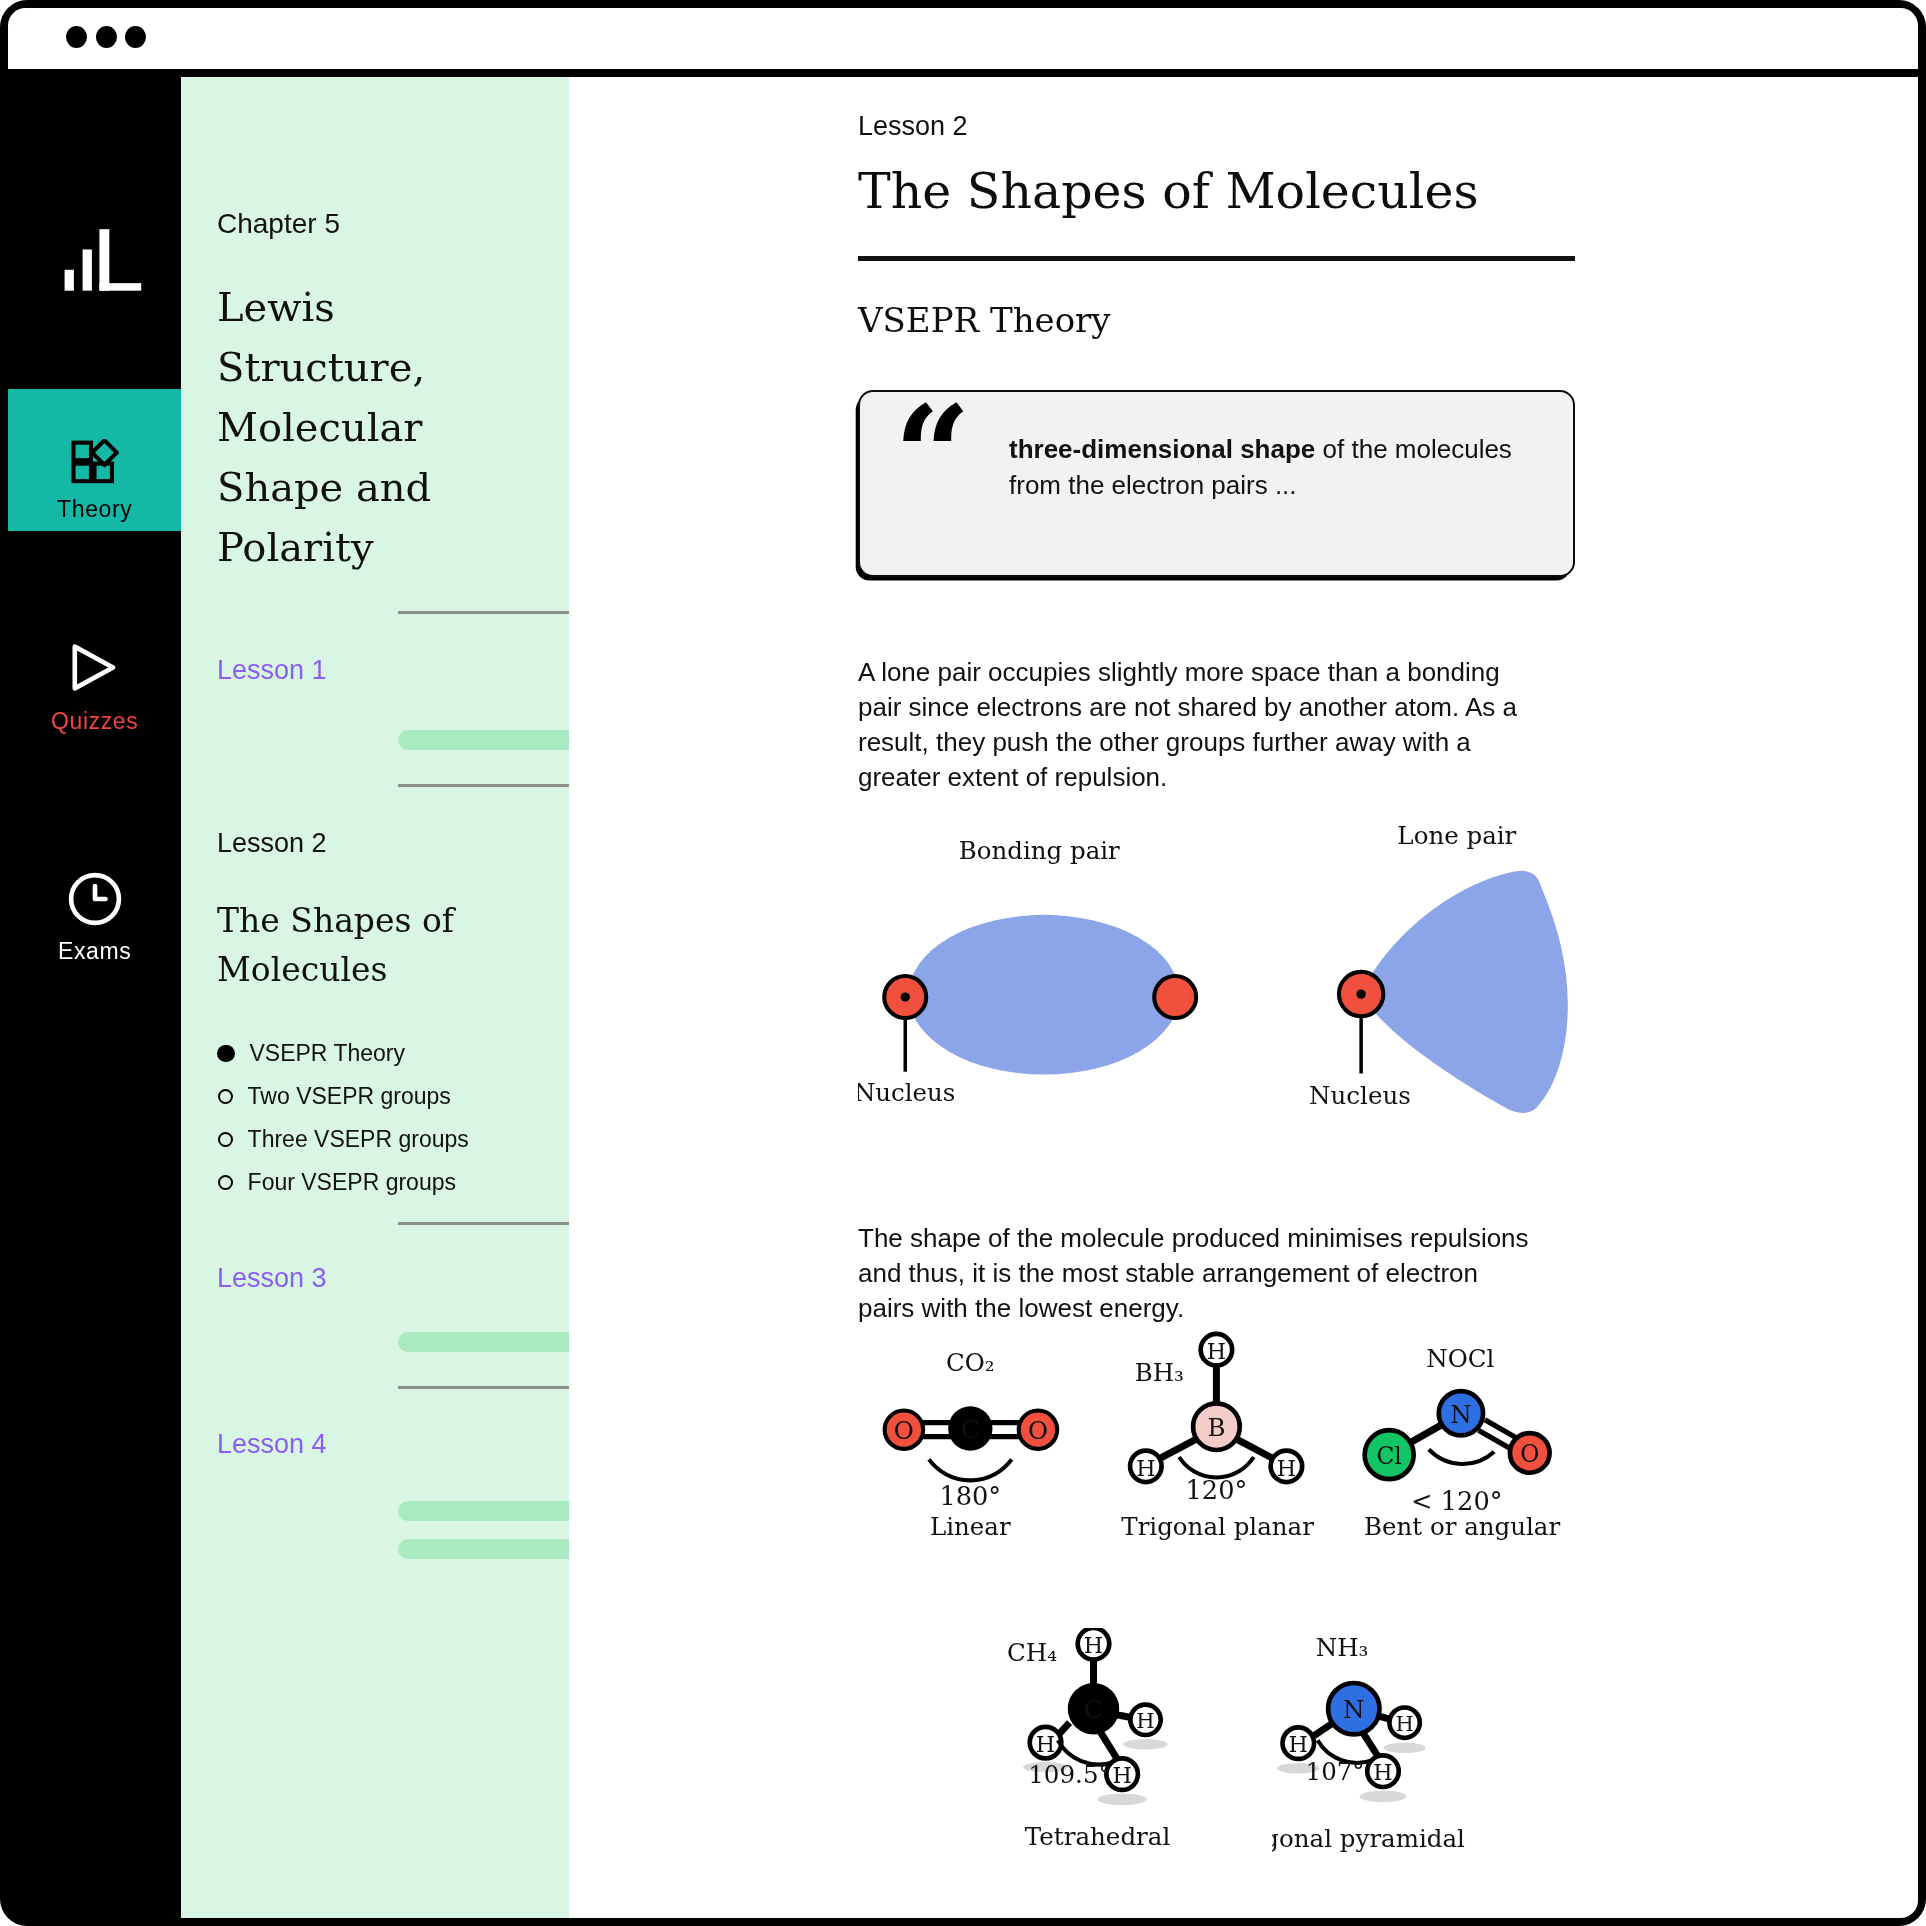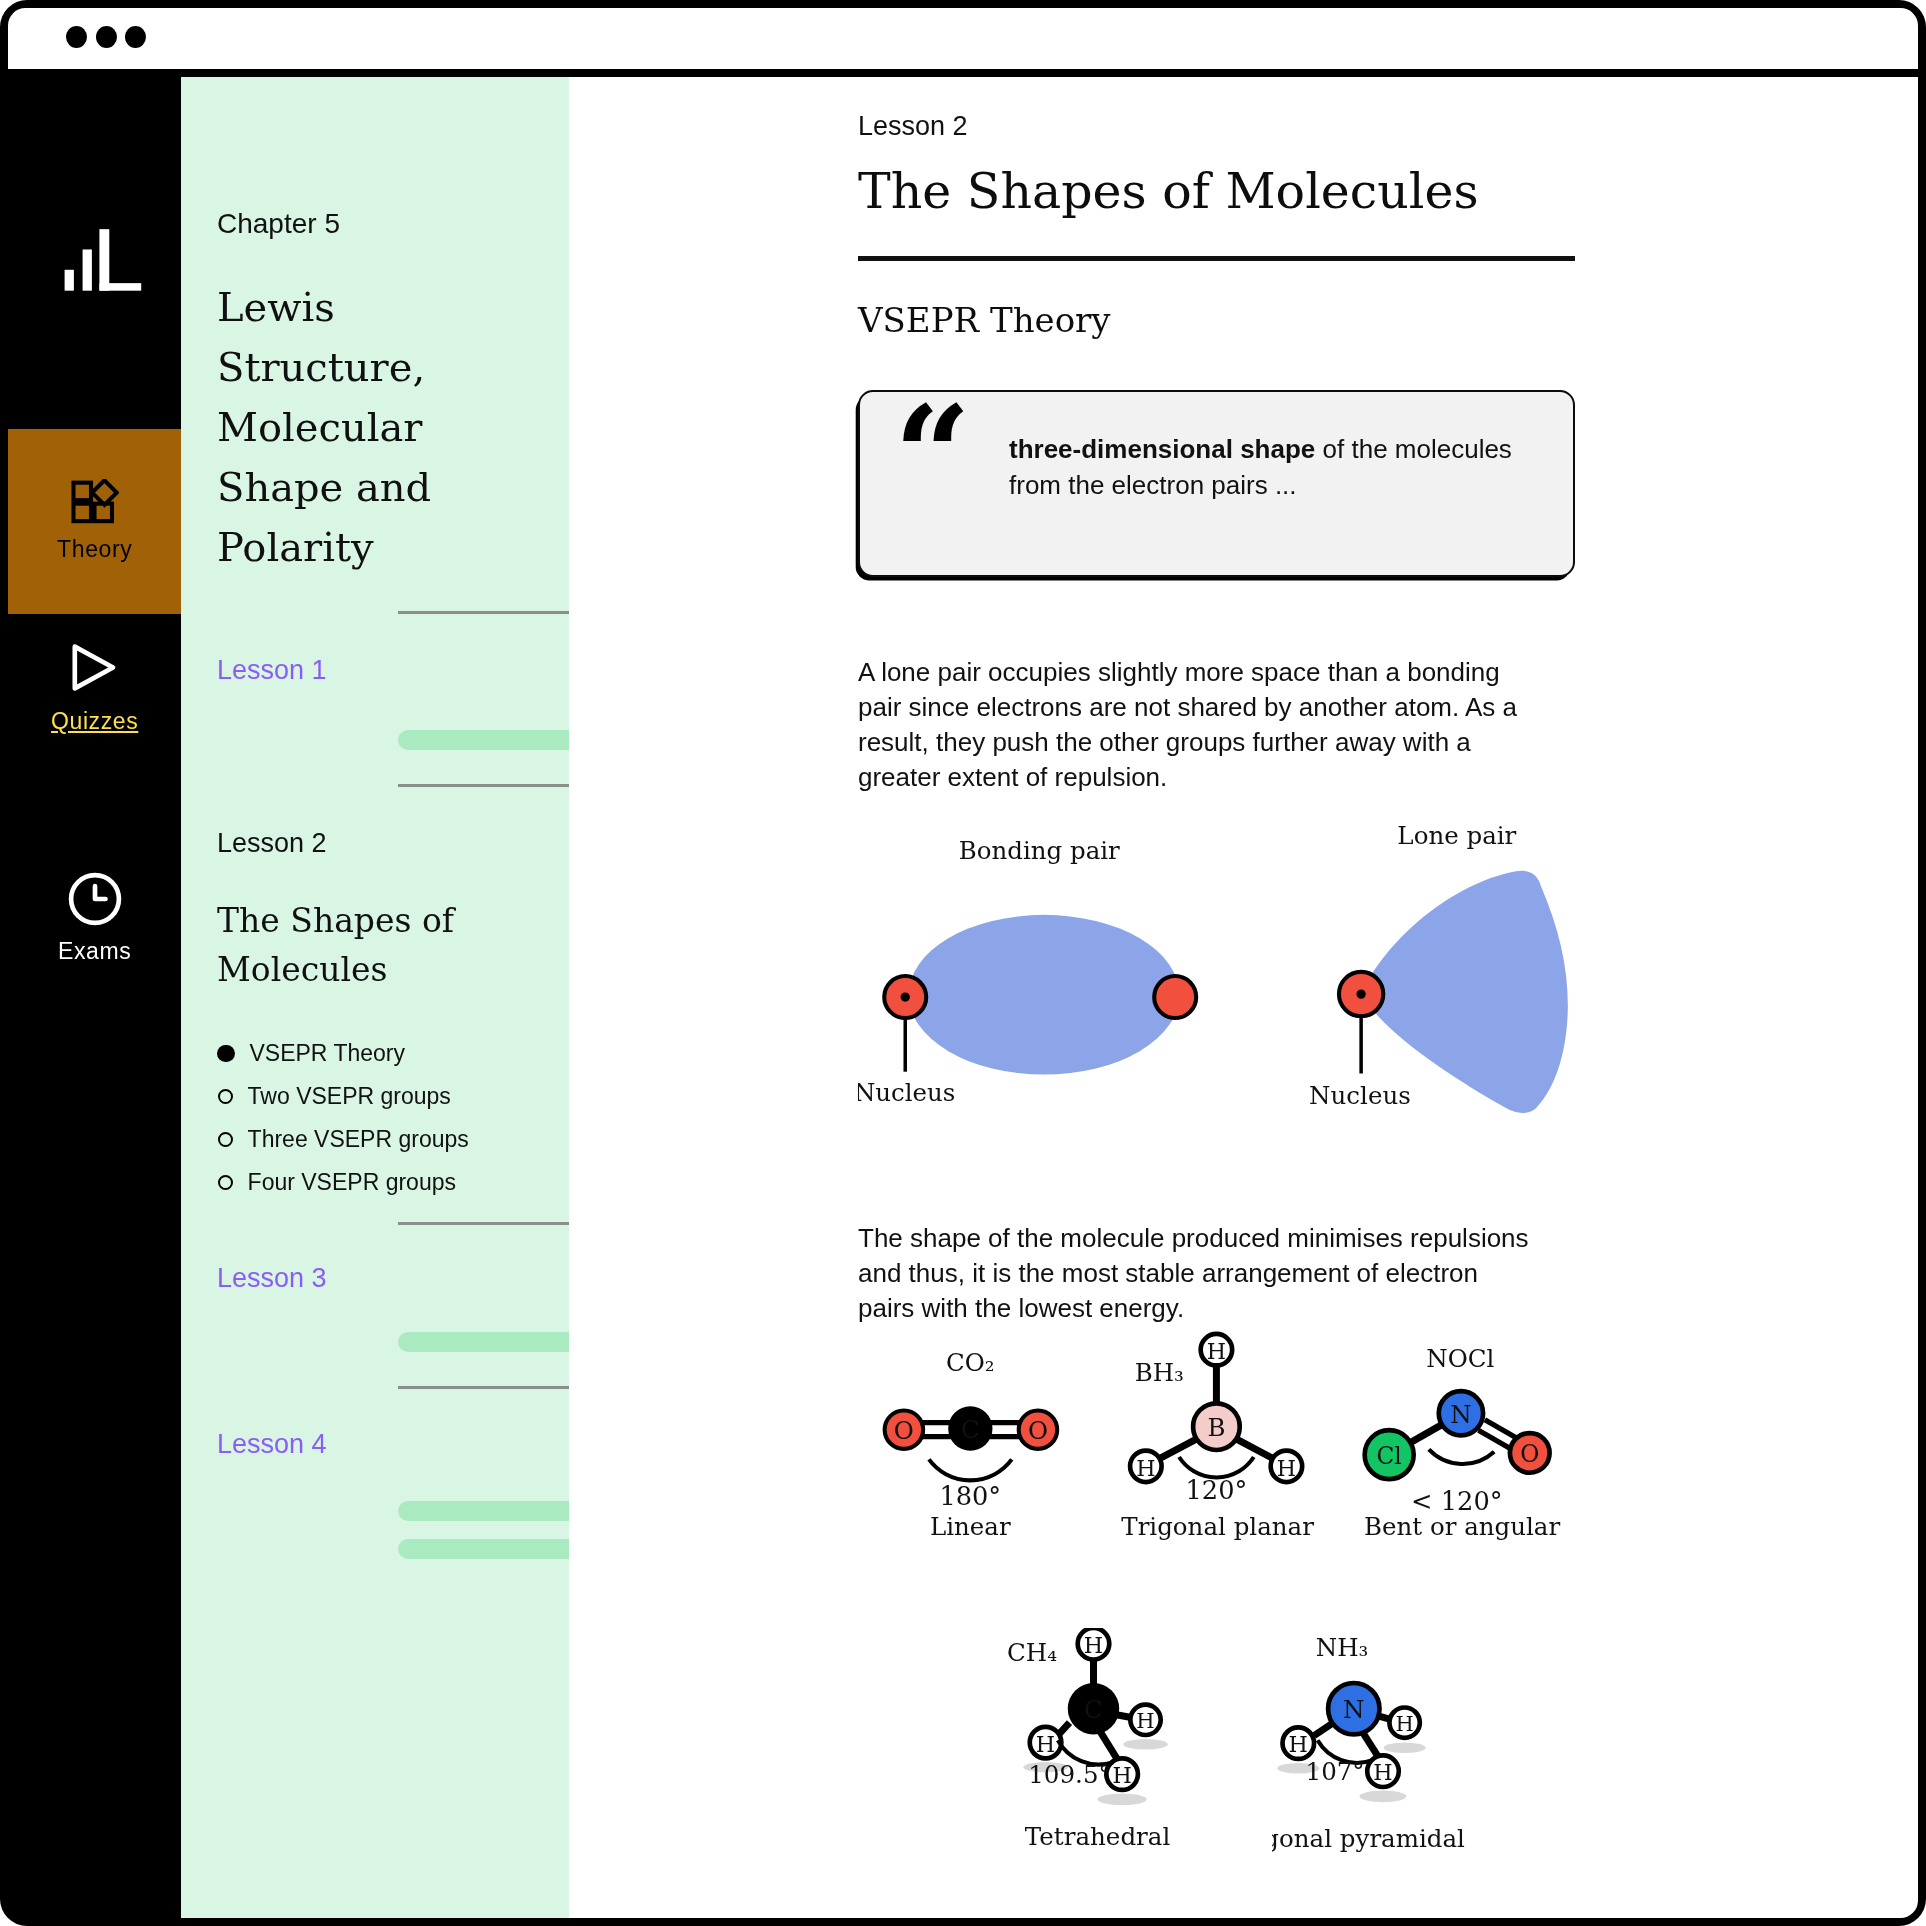--- a/index.html
+++ b/index.html
@@ -10,25 +10,25 @@
   
   .topbar { position:absolute; left:8.2px; top:8.2px; width:1910px; height:61px; background:#fff; border-radius:17.5px 17.5px 0 0; }
   .dot { position:absolute; top:17.5px; width:21px; height:22px; border-radius:50%; background:#000; }
   .dot.d1{ left:58px; } .dot.d2{ left:88px; } .dot.d3{ left:117px; }
 
   
   .sidebar { position:absolute; left:8.2px; top:77px; width:173px; bottom:8.2px; background:#000; border-bottom-left-radius:17.5px; }
   .logo { position:absolute; left:48px; top:151px; }
   .nav-item { position:absolute; left:0; width:173px; text-align:center; }
   .nav-item .nav-label { display:block; font-size:23px; letter-spacing:0.6px; }
-  .nav-theory { top:312px; height:185px; background:#a16207; color:#000;margin-top:40px; }
+  .nav-theory { top:312px; height:142px; background:#14b8a6; color:#000; }
   .nav-theory .nav-icon { margin-top:50px; }
   .nav-theory .nav-label { color:#000; margin-top:8.2px; }
   .nav-quizzes { top:565px; height:128px; color:#fff; }
-  .nav-quizzes .nav-label { color:#fde047; margin-top:13px;text-decoration:underline; }
+  .nav-quizzes .nav-label { color:#ef4444; margin-top:13px; }
   .nav-exams { top:794px; height:128px; color:#fff; }
   .nav-exams .nav-label { color:#fff; margin-top:9.3px; }
 
   
   .panel { position:absolute; left:181px; top:77px; width:388px; bottom:8.2px; background:#D9F6E4; }
   .panel .inner { position:absolute; left:36px; width:323px; }
   .chapter-label { top:131px; font-size:28px; color:#111; }
   .chapter-title { top:200px; width:264px; font-family:"DejaVu Serif", serif; font-size:40px; line-height:60px; color:#101010; }
   .divider { position:absolute; left:217px; width:323px; height:2.9px; background:#8b8f8c; }
   .dv1{ top:534px; } .dv2{ top:707px; } .dv3{ top:1145px; } .dv4{ top:1309px; }

